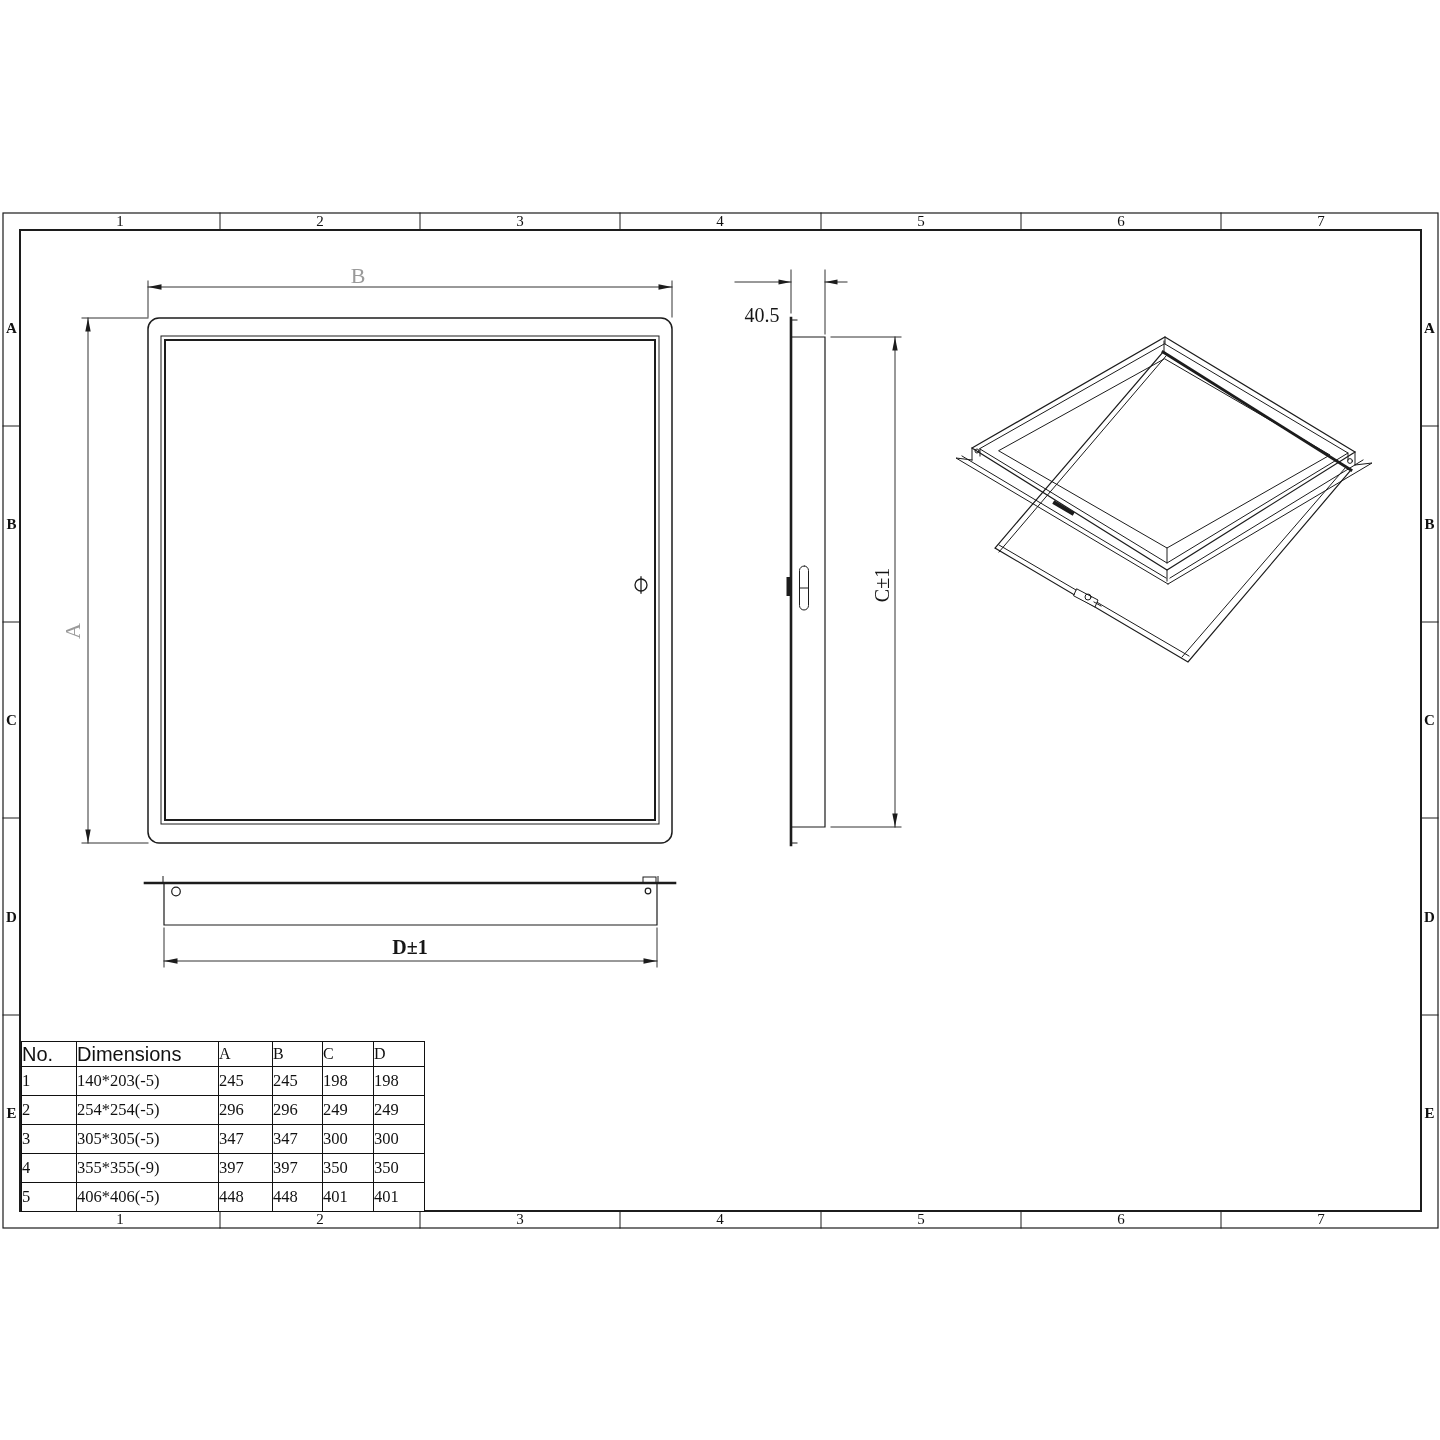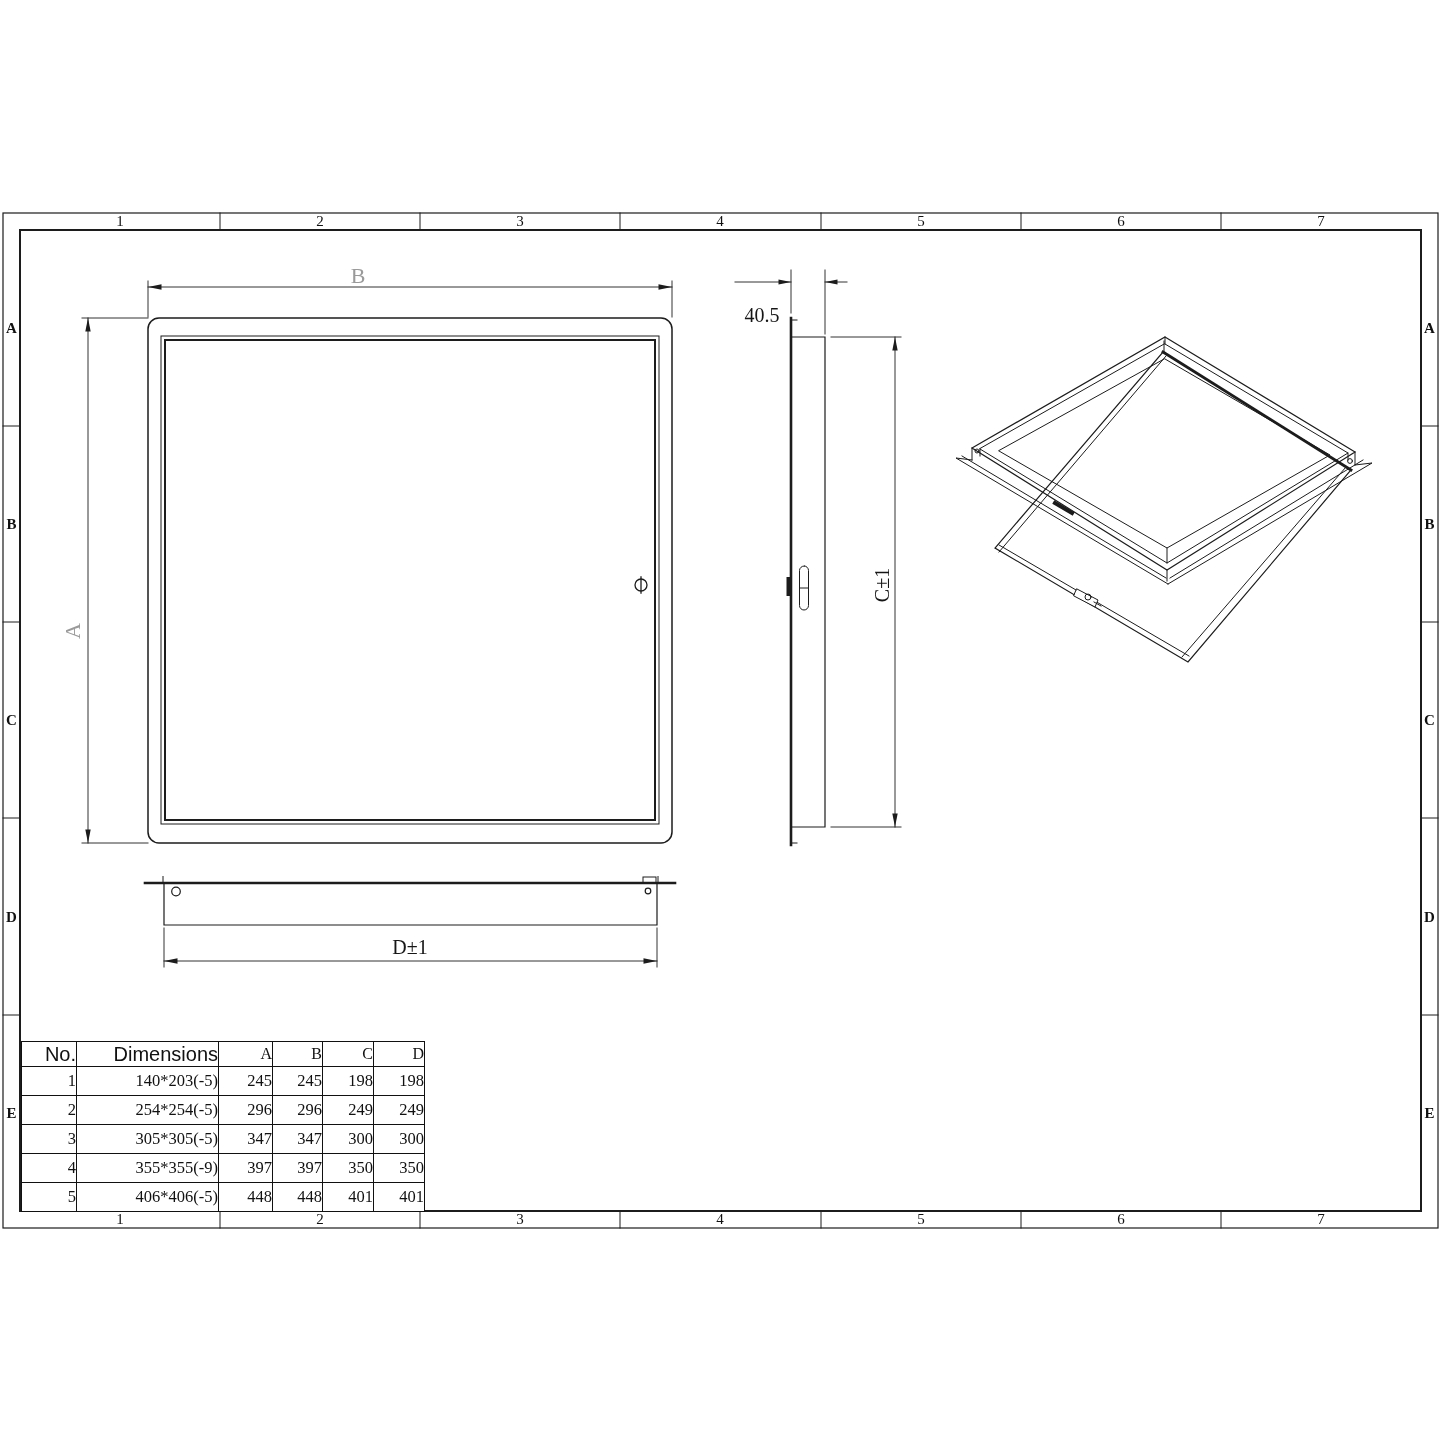--- a/index.html
+++ b/index.html
@@ -8,21 +8,21 @@
   #linework{position:absolute;left:0;top:0;}
   .lbl{position:absolute;display:flex;align-items:center;justify-content:center;
        font-family:"Liberation Serif", serif;line-height:1;white-space:nowrap;}
   .strip-num{width:40px;height:18px;font-size:15px;}
   .dim-gray{font-size:22px;color:#9a9a9a;}
   .dim-black{font-size:20px;color:#161616;}
   .rot{transform:rotate(-90deg);}
   
   #dim-table{position:absolute;left:21px;top:1041px;border-collapse:collapse;
              table-layout:fixed;background:#fff;}
-  #dim-table td,#dim-table th{border:1.7px solid #111;padding:0;text-align:right;
+  #dim-table td,#dim-table th{border:1.7px solid #111;padding:0;text-align:left;
              vertical-align:middle;font-weight:normal;}
   #dim-table .h-sans{font-family:"Liberation Sans", sans-serif;font-size:20px;}
   #dim-table .h-serif{font-family:"Liberation Serif", serif;font-size:16px;}
   #dim-table td{font-family:"Liberation Serif", serif;font-size:16.5px;}
 </style>
 </head>
 <body>
 
 <div id="canvas">
 
@@ -154,21 +154,21 @@
   <div class="lbl" style="left:1421px;top:319px;width:17px;height:18px;font-size:15px;font-weight:bold;">A</div>
   <div class="lbl" style="left:1421px;top:515px;width:17px;height:18px;font-size:15px;font-weight:bold;">B</div>
   <div class="lbl" style="left:1421px;top:711px;width:17px;height:18px;font-size:15px;font-weight:bold;">C</div>
   <div class="lbl" style="left:1421px;top:908px;width:17px;height:18px;font-size:15px;font-weight:bold;">D</div>
   <div class="lbl" style="left:1421px;top:1104px;width:17px;height:18px;font-size:15px;font-weight:bold;">E</div>
 
   <div class="lbl dim-gray" style="left:338px;top:264px;width:40px;height:24px;">B</div>
   <div class="lbl dim-gray rot" style="left:53px;top:619px;width:40px;height:24px;">A</div>
   <div class="lbl dim-black" style="left:727px;top:260px;width:70px;height:22px;margin-top:44px;">40.5</div>
   <div class="lbl dim-black rot" style="left:847px;top:573px;width:70px;height:24px;">C±1</div>
-  <div class="lbl dim-black" style="left:375px;top:936px;width:70px;height:22px;">D±1</div>
+  <div class="lbl dim-black" style="left:375px;top:936px;width:70px;height:22px;font-weight:bold;">D±1</div>
 
   <table id="dim-table">
     <colgroup>
       <col style="width:55px">
         <col style="width:142px">
         <col style="width:54px">
       <col style="width:50px">
         <col style="width:51px">
         <col style="width:51px">
     </colgroup>

